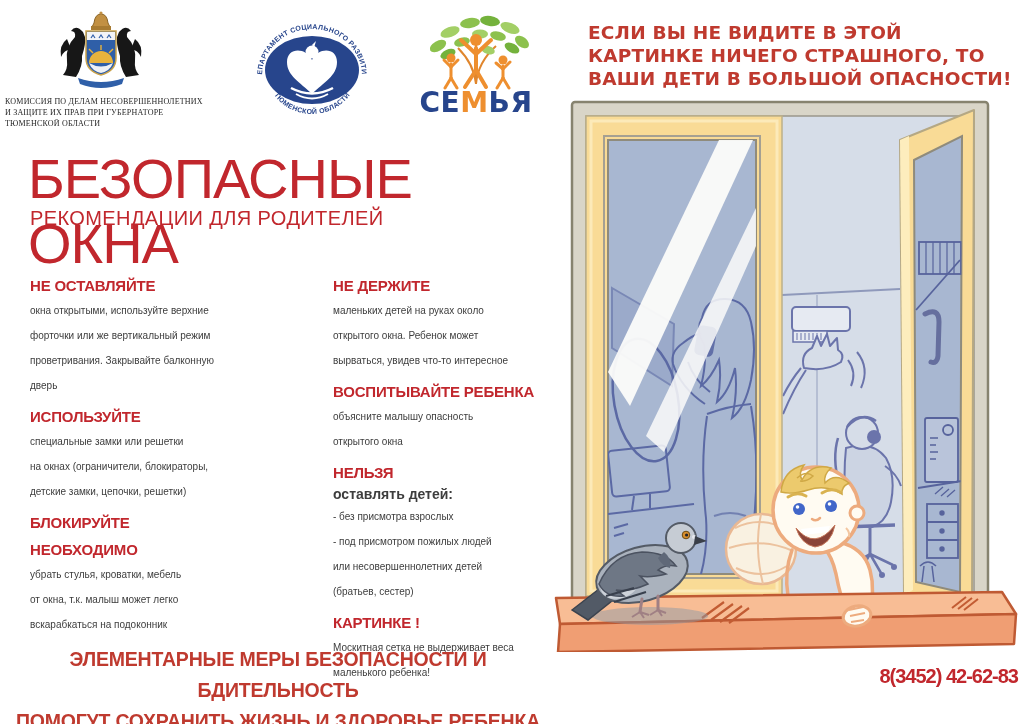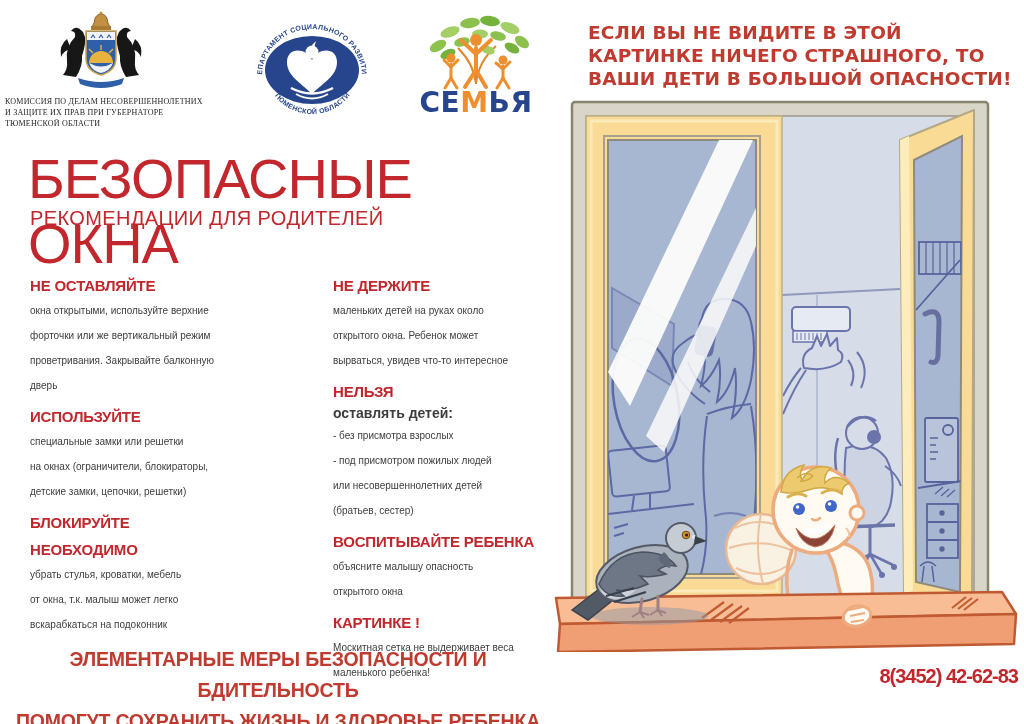--- a/index.html
+++ b/index.html
@@ -181,31 +181,31 @@
   </div>
 
   <div class="abs tips-col c2">
     <div class="tip">
       <div class="tip-header">НЕ ДЕРЖИТЕ</div>
       <div class="tip-body pre">маленьких детей на руках около
 открытого окна. Ребенок может
 вырваться, увидев что-то интересное</div>
     </div>
     <div class="tip">
+      <div class="tip-header">ВОСПИТЫВАЙТЕ РЕБЕНКА</div>
+      <div class="tip-body pre">объясните малышу опасность
+открытого окна</div>
+    </div>
+    <div class="tip">
       <div class="tip-header">НЕЛЬЗЯ</div>
       <div class="tip-subheader">оставлять детей:</div>
       <div class="tip-body pre">- без присмотра взрослых
 - под присмотром пожилых людей
 или несовершеннолетних детей
 (братьев, сестер)</div>
-    </div>
-    <div class="tip">
-      <div class="tip-header">ВОСПИТЫВАЙТЕ РЕБЕНКА</div>
-      <div class="tip-body pre">объясните малышу опасность
-открытого окна</div>
     </div>
     <div class="tip">
       <div class="tip-header">КАРТИНКЕ !</div>
       <div class="tip-body pre">Москитная сетка не выдерживает веса
 маленького ребенка!</div>
     </div>
   </div>
 
   <svg class="abs" style="left:554px;top:96px" width="464" height="556" viewBox="0 0 464 556">
     <defs>

